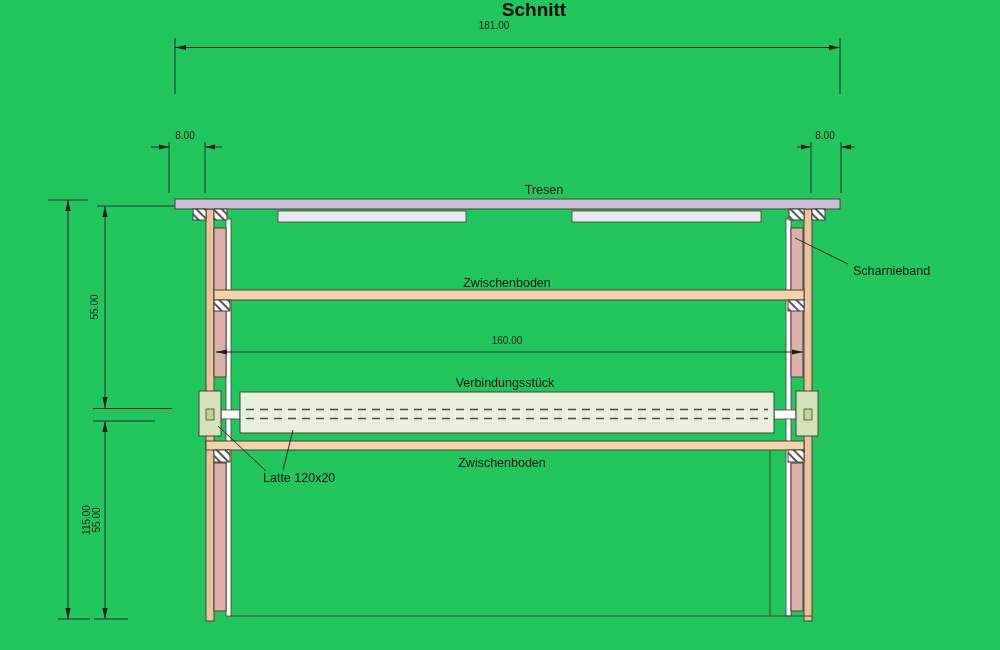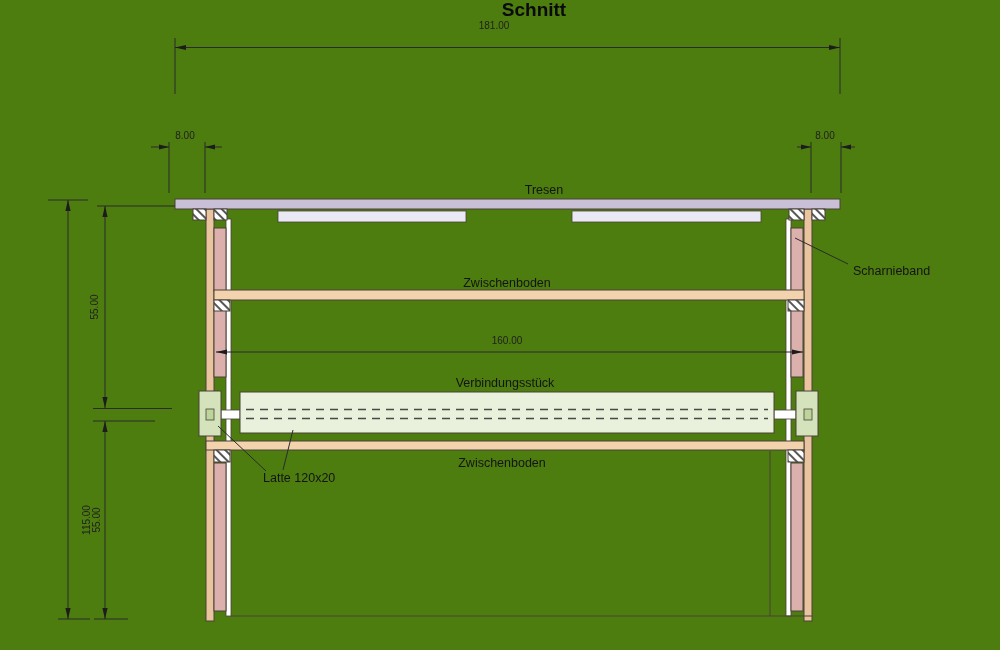--- a/index.html
+++ b/index.html
@@ -1,16 +1,16 @@
 <!DOCTYPE html>
 <html><head>
 <meta charset="utf-8">
 <style>
   html,body{margin:0;padding:0;background:#fff;}
-  #stage{position:relative;width:1000px;height:650px;background:#4d7c0f;overflow:hidden;
+  #stage{position:relative;width:1000px;height:650px;background:#22c55e;overflow:hidden;
          font-family:"Liberation Sans", sans-serif;}
   svg text{font-family:"Liberation Sans", sans-serif;}
   .struct{stroke:#4a4238;stroke-width:1;}
   .thin{stroke:#4a4238;stroke-width:0.8;}
   .dim{stroke:#2b2b2b;stroke-width:1;fill:none;}
   .arrow{fill:#1c1c1c;stroke:none;}
   .leader{stroke:#2b2b2b;stroke-width:1;fill:none;}
   .lbl{font-size:12.5px;fill:#141414;}
   .dimtxt{font-size:10px;fill:#1f1f1f;}
   .title{font-size:19px;font-weight:bold;fill:#0a0a0a;}

